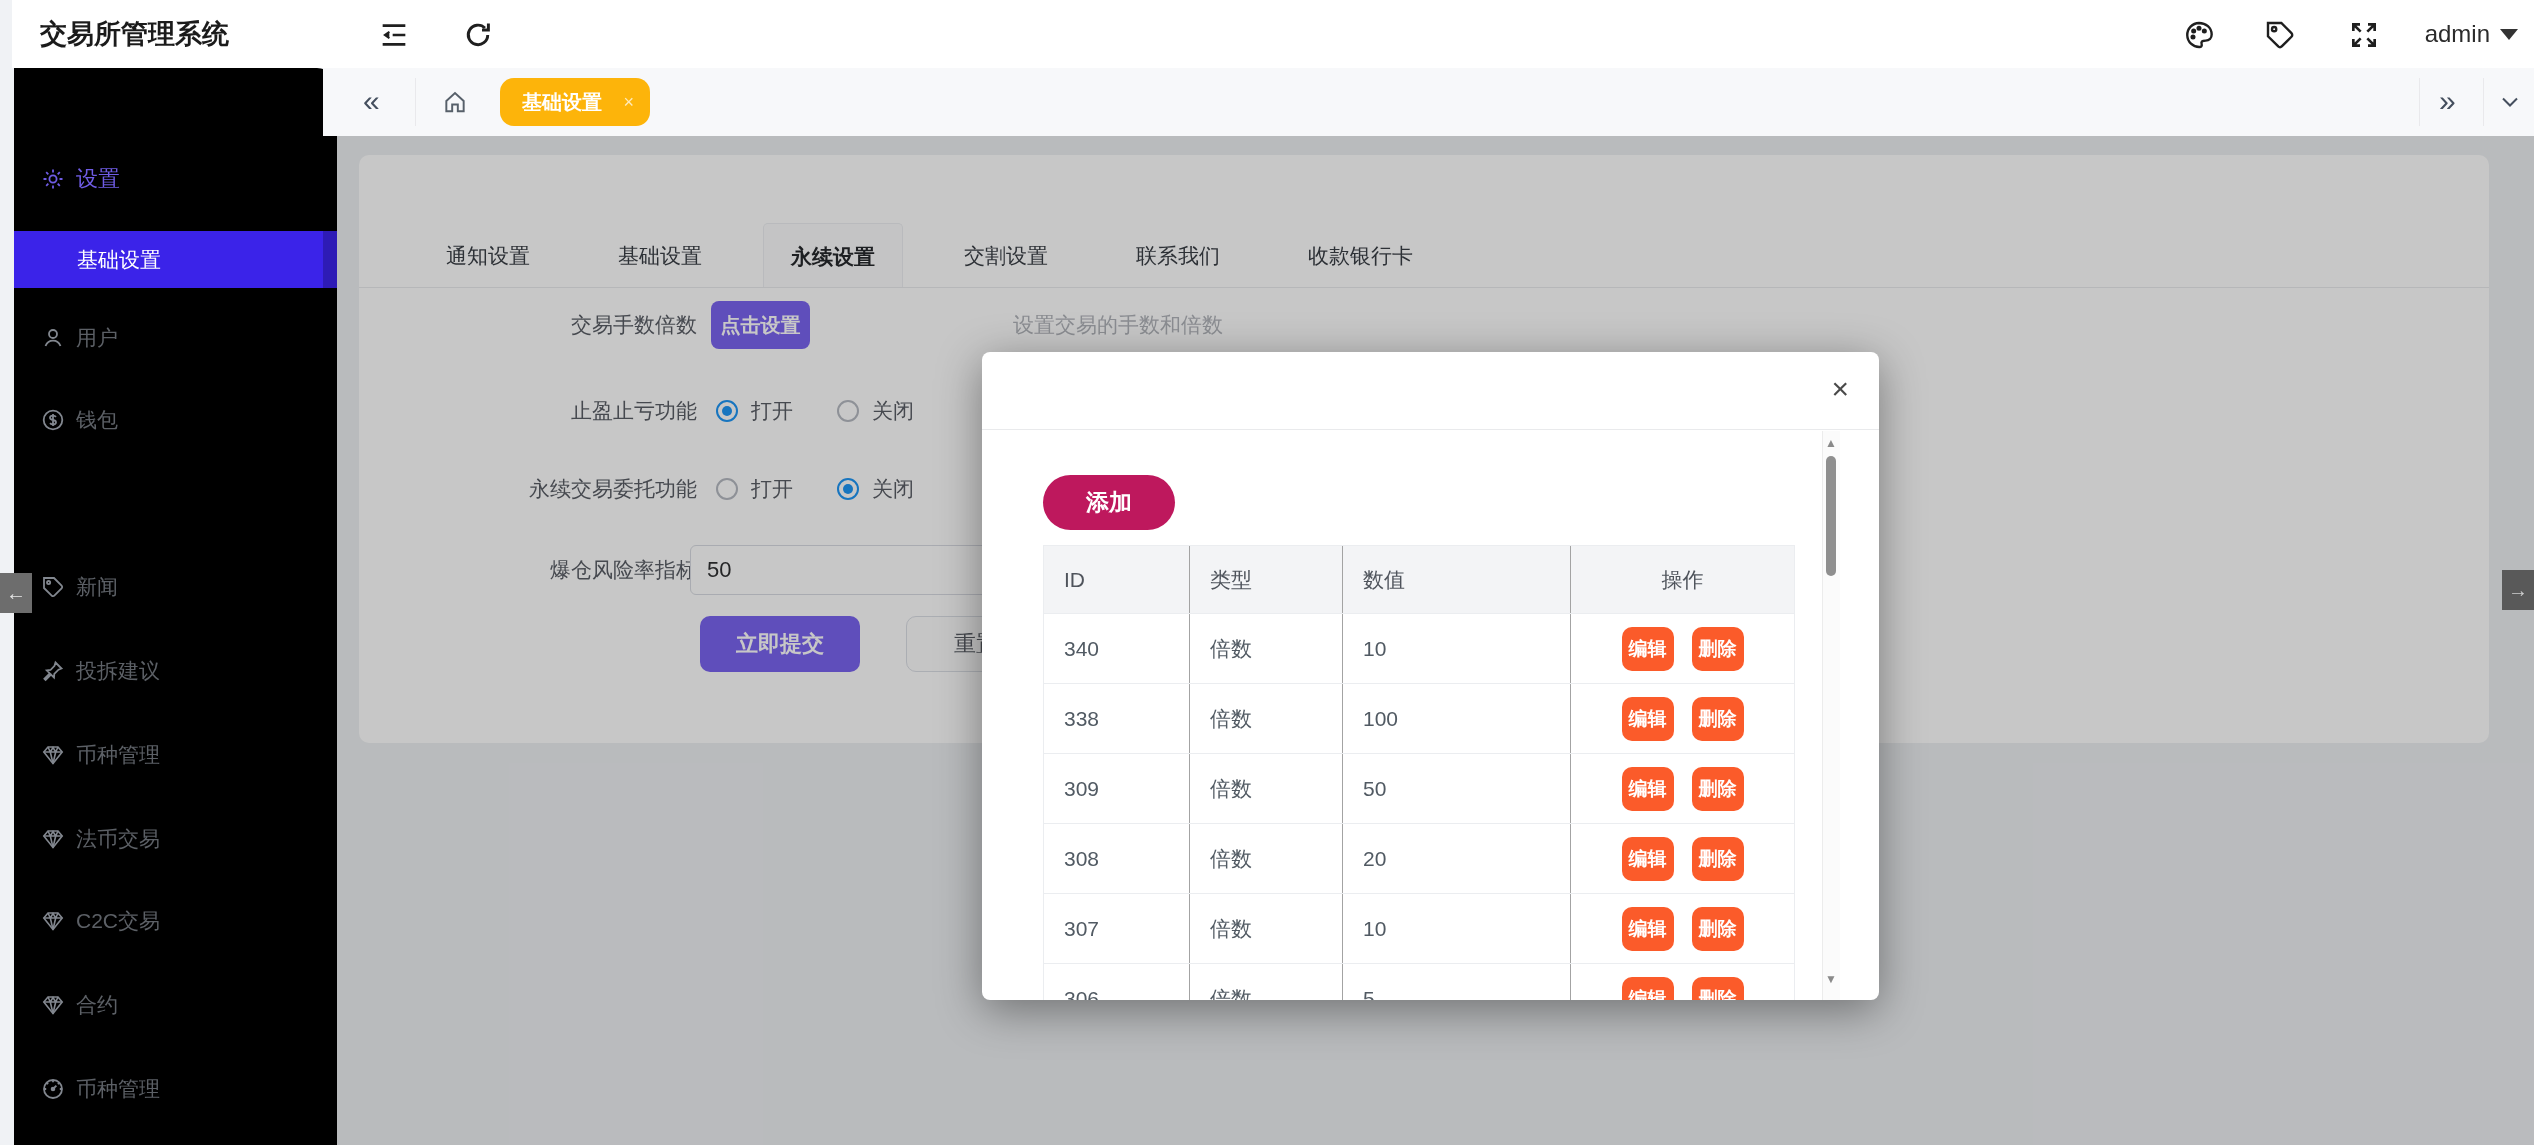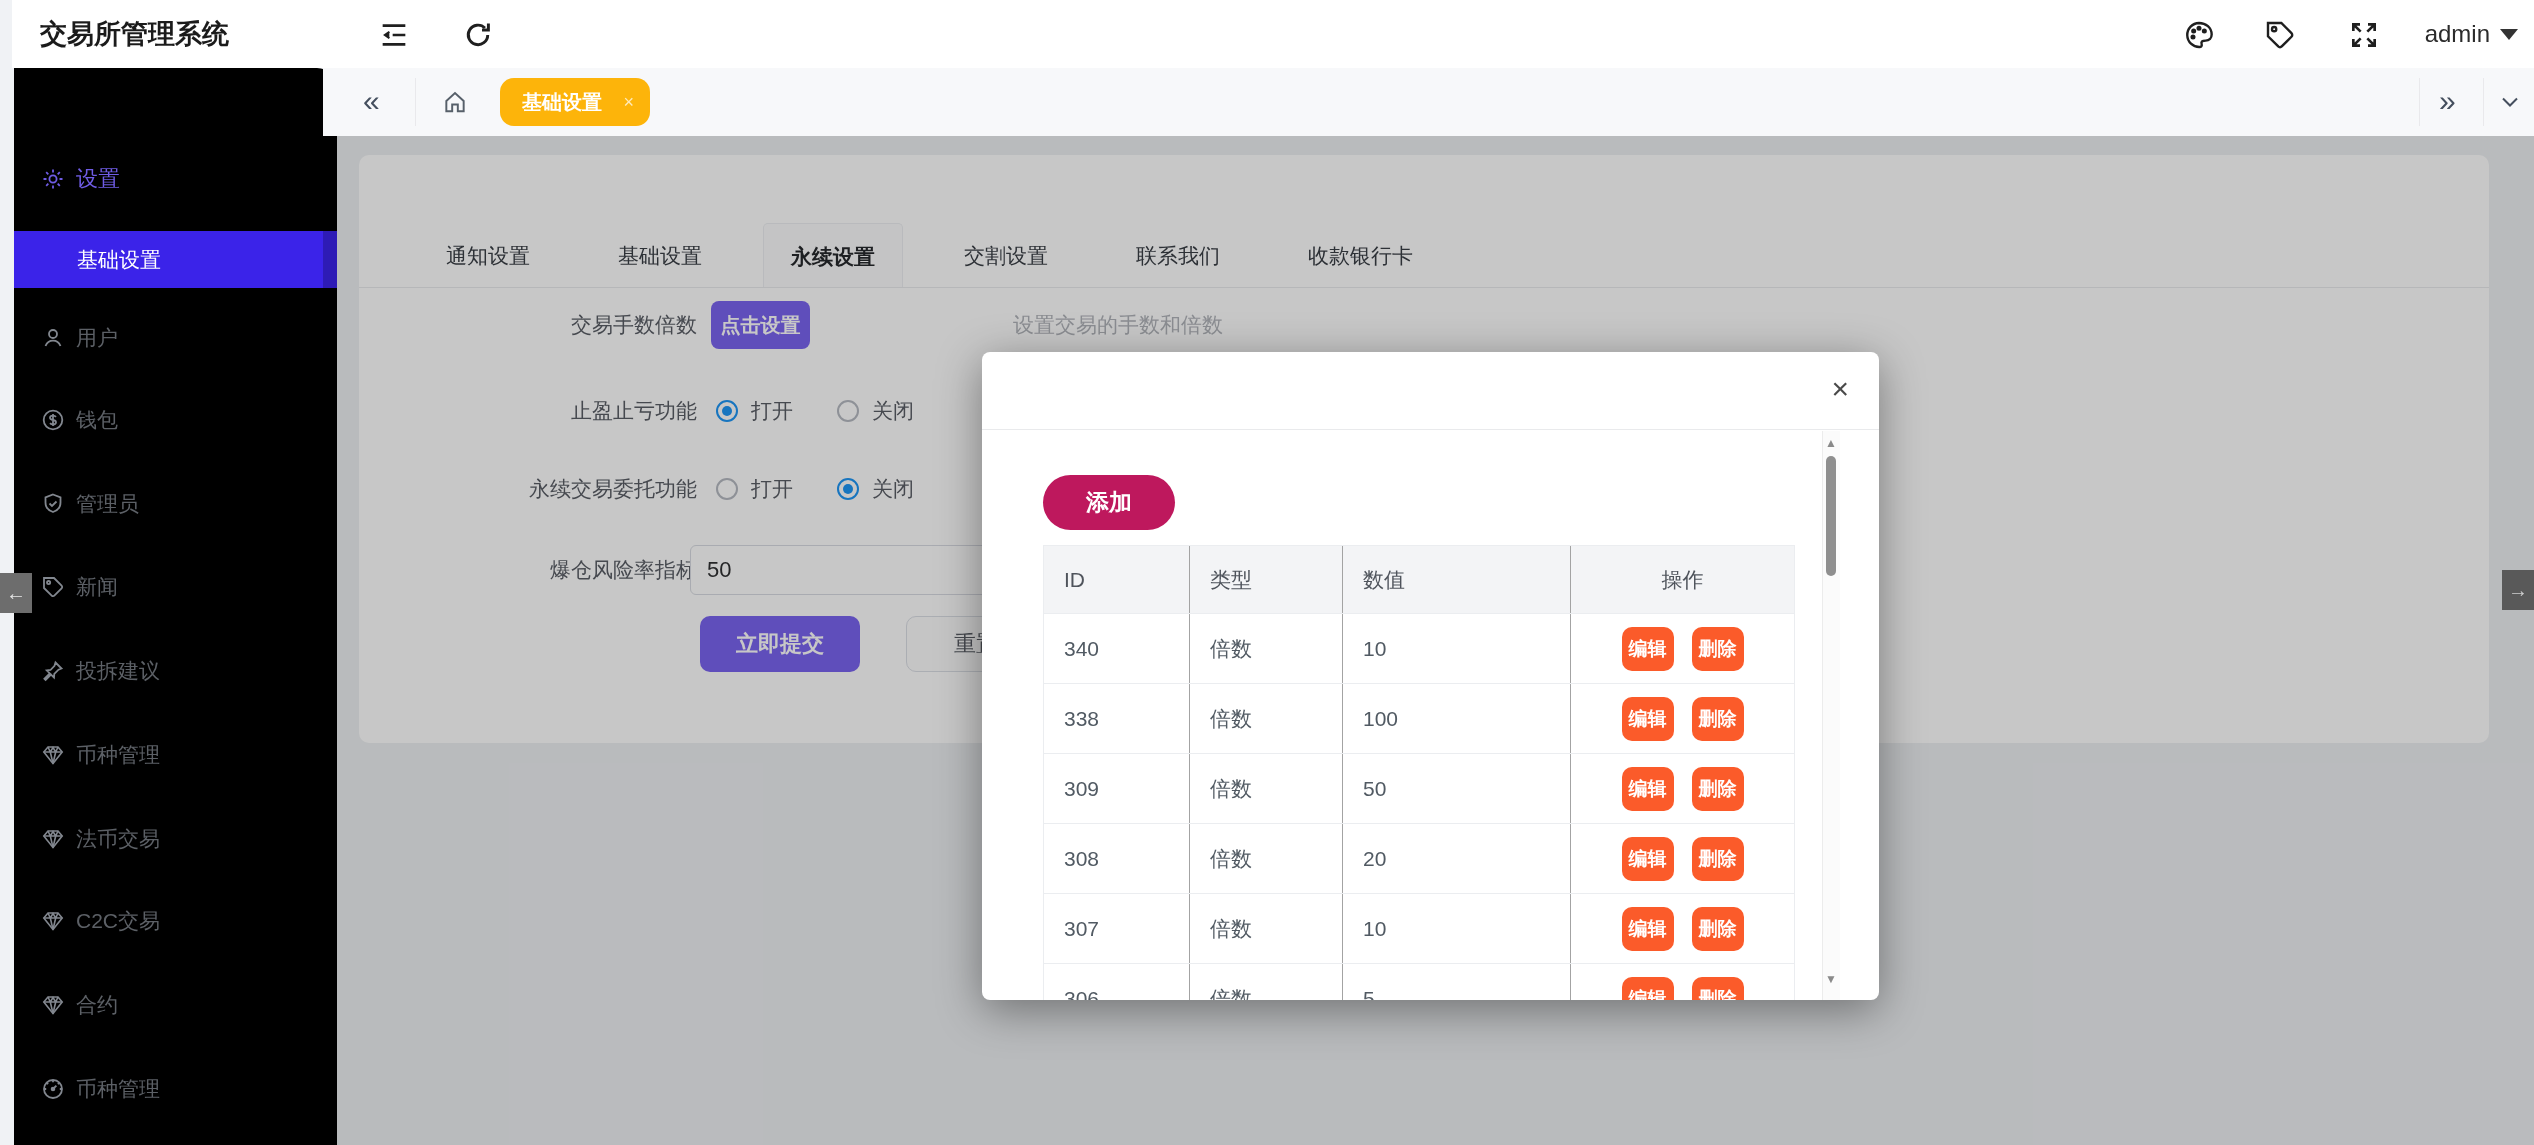--- a/index.html
+++ b/index.html
@@ -175,29 +175,20 @@
     <div class="side-group side-item" style="top:326px">
       <span class="sicon abs">
         <svg viewBox="0 0 24 24" fill="none" stroke="currentColor" stroke-width="1.8">
           <circle cx="12" cy="12" r="9.3"></circle>
             <path d="M15 8.8c-.7-.8-1.8-1.2-3-1.2-1.7 0-3 .9-3 2.2s1.3 1.9 3 2.2c1.7.3 3 .9 3 2.2s-1.3 2.2-3 2.2c-1.2 0-2.3-.4-3-1.2M12 6v12"></path>
         </svg>
       </span>
       <span class="slabel">钱包</span>
     </div>
 
-    <div class="side-group side-item" style="top:410px">
-      <span class="sicon abs">
-        <svg viewBox="0 0 24 24" fill="none" stroke="currentColor" stroke-width="1.8">
-          <path d="M12 2.5l7.5 2.8v5.2c0 4.8-3.2 8.1-7.5 9.5-4.3-1.4-7.5-4.7-7.5-9.5V5.3z"></path>
-          <path d="M8.5 11.5 11 14l4.5-4.5"></path>
-        </svg>
-      </span>
-      <span class="slabel">管理员</span>
-    </div>
 
     <div class="side-group side-item" style="top:493px">
       <span class="sicon abs">
         <svg viewBox="0 0 24 24" fill="none" stroke="currentColor" stroke-width="1.8">
           <path d="M20.6 13.3 13.3 20.6a1.8 1.8 0 0 1-2.6 0L3 13V3h10l7.6 7.6a1.9 1.9 0 0 1 0 2.7z"></path>
           <circle cx="7.6" cy="7.6" r="1.6"></circle>
         </svg>
       </span>
       <span class="slabel">新闻</span>
     </div>

